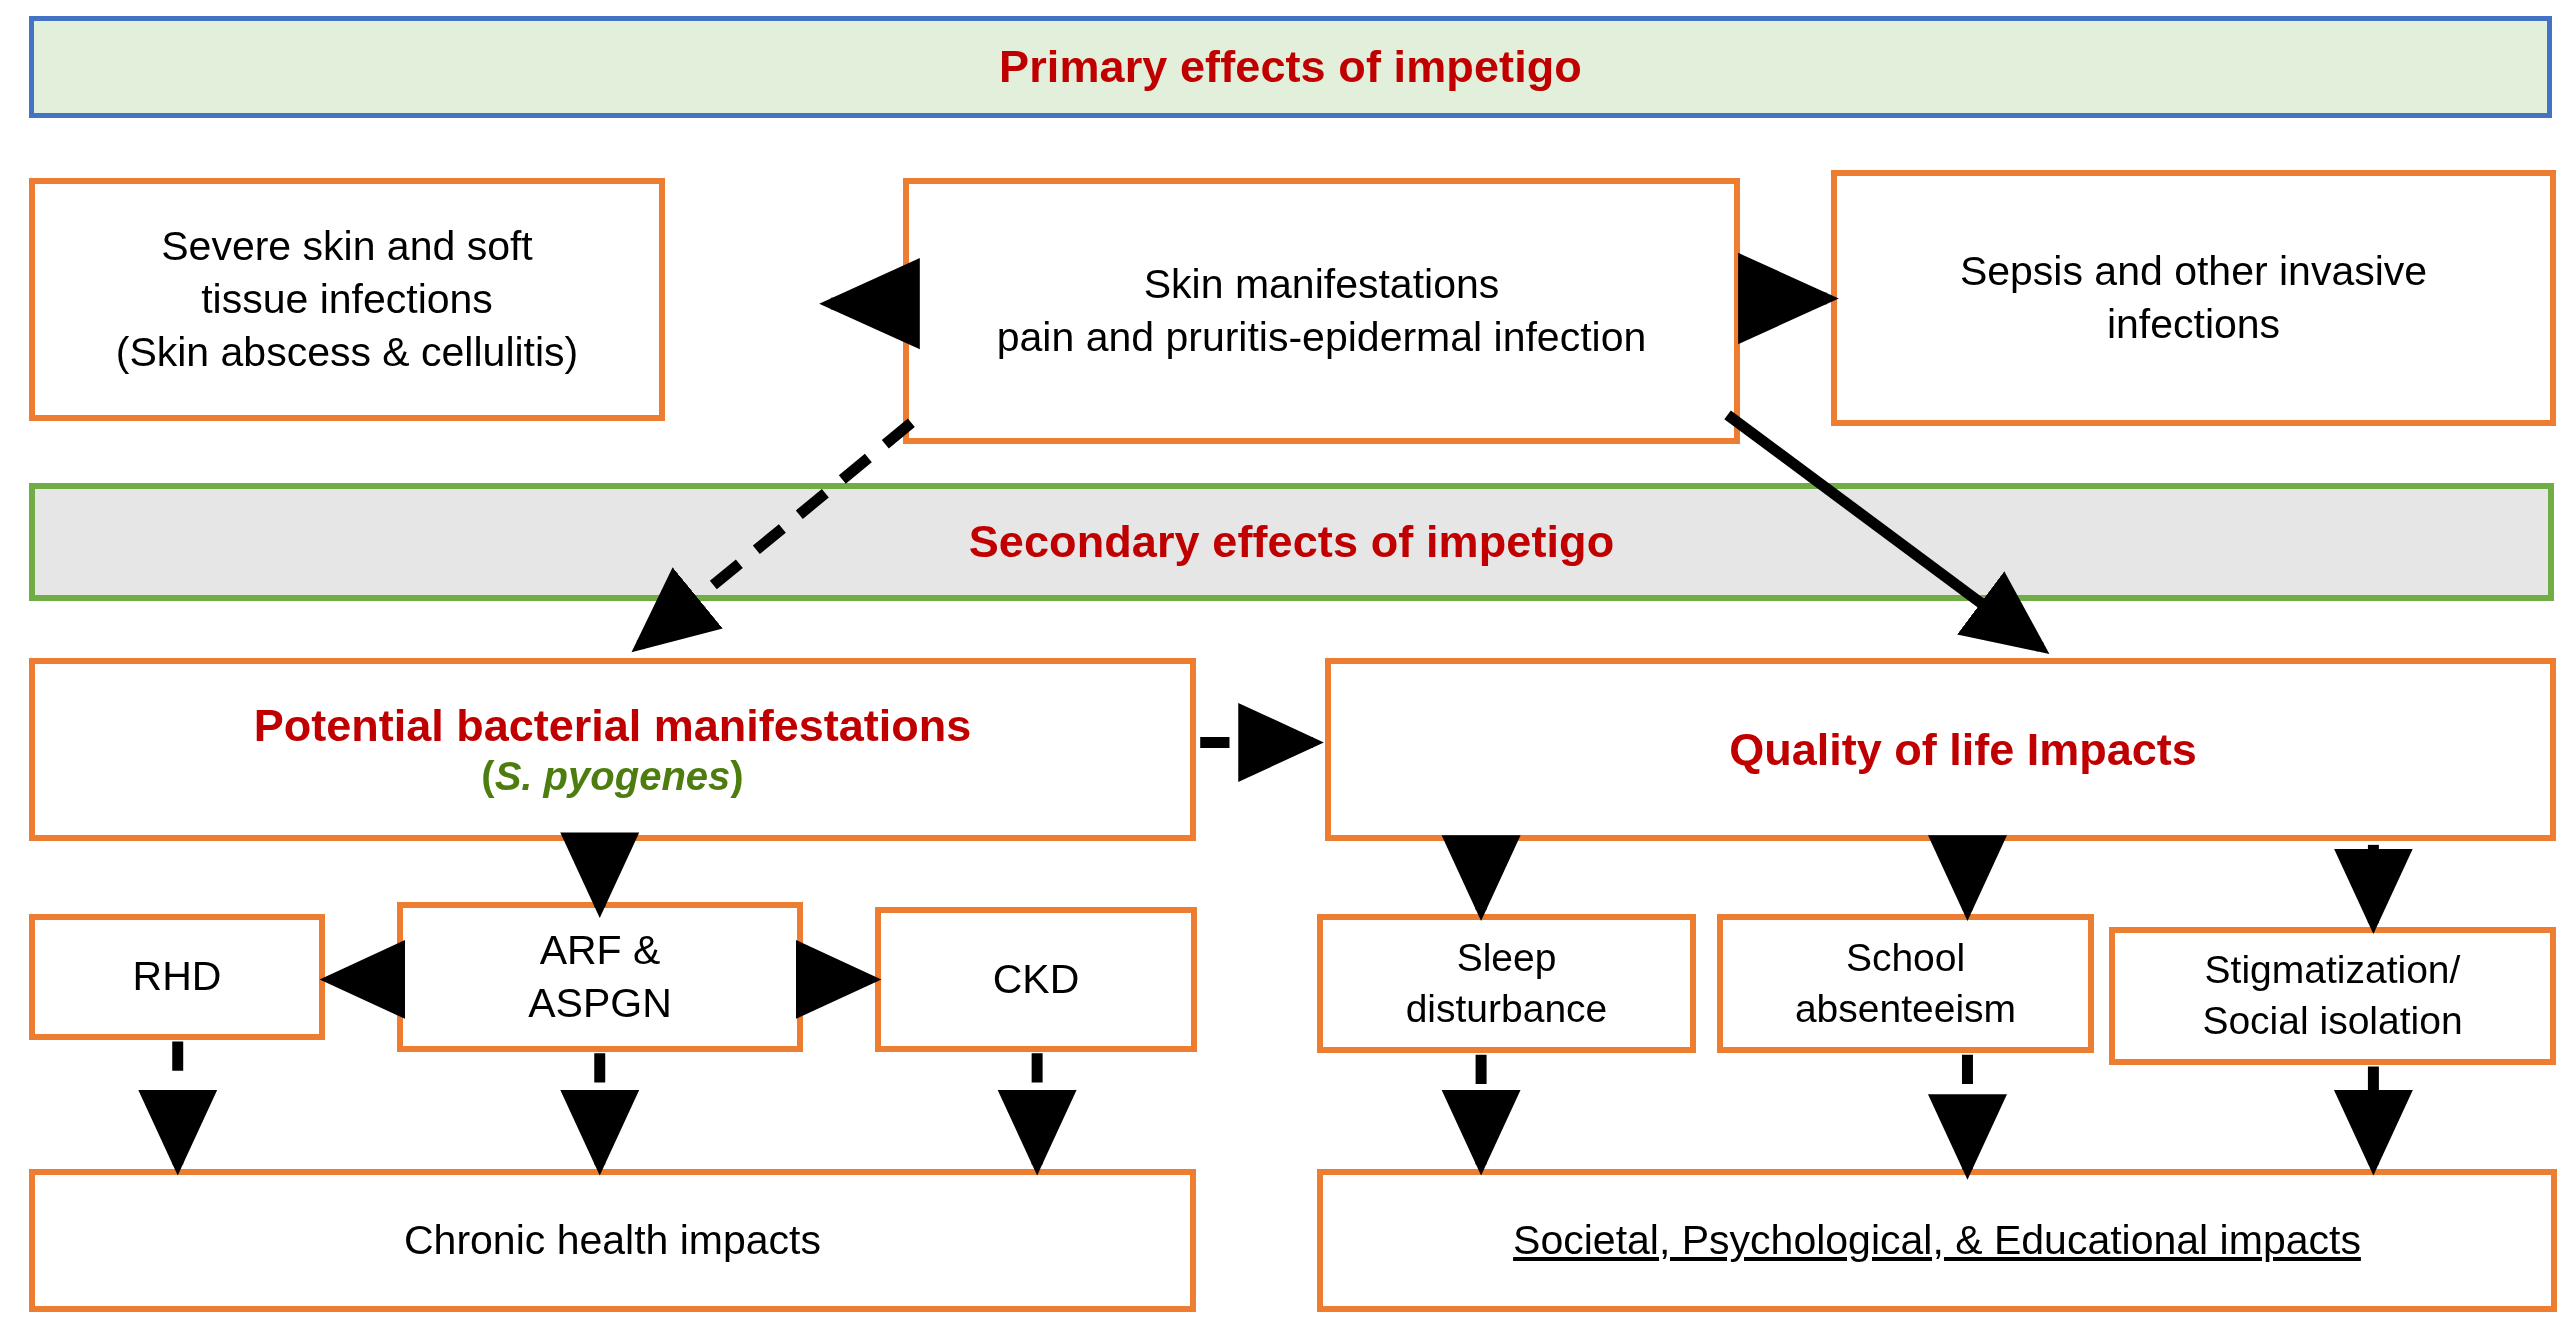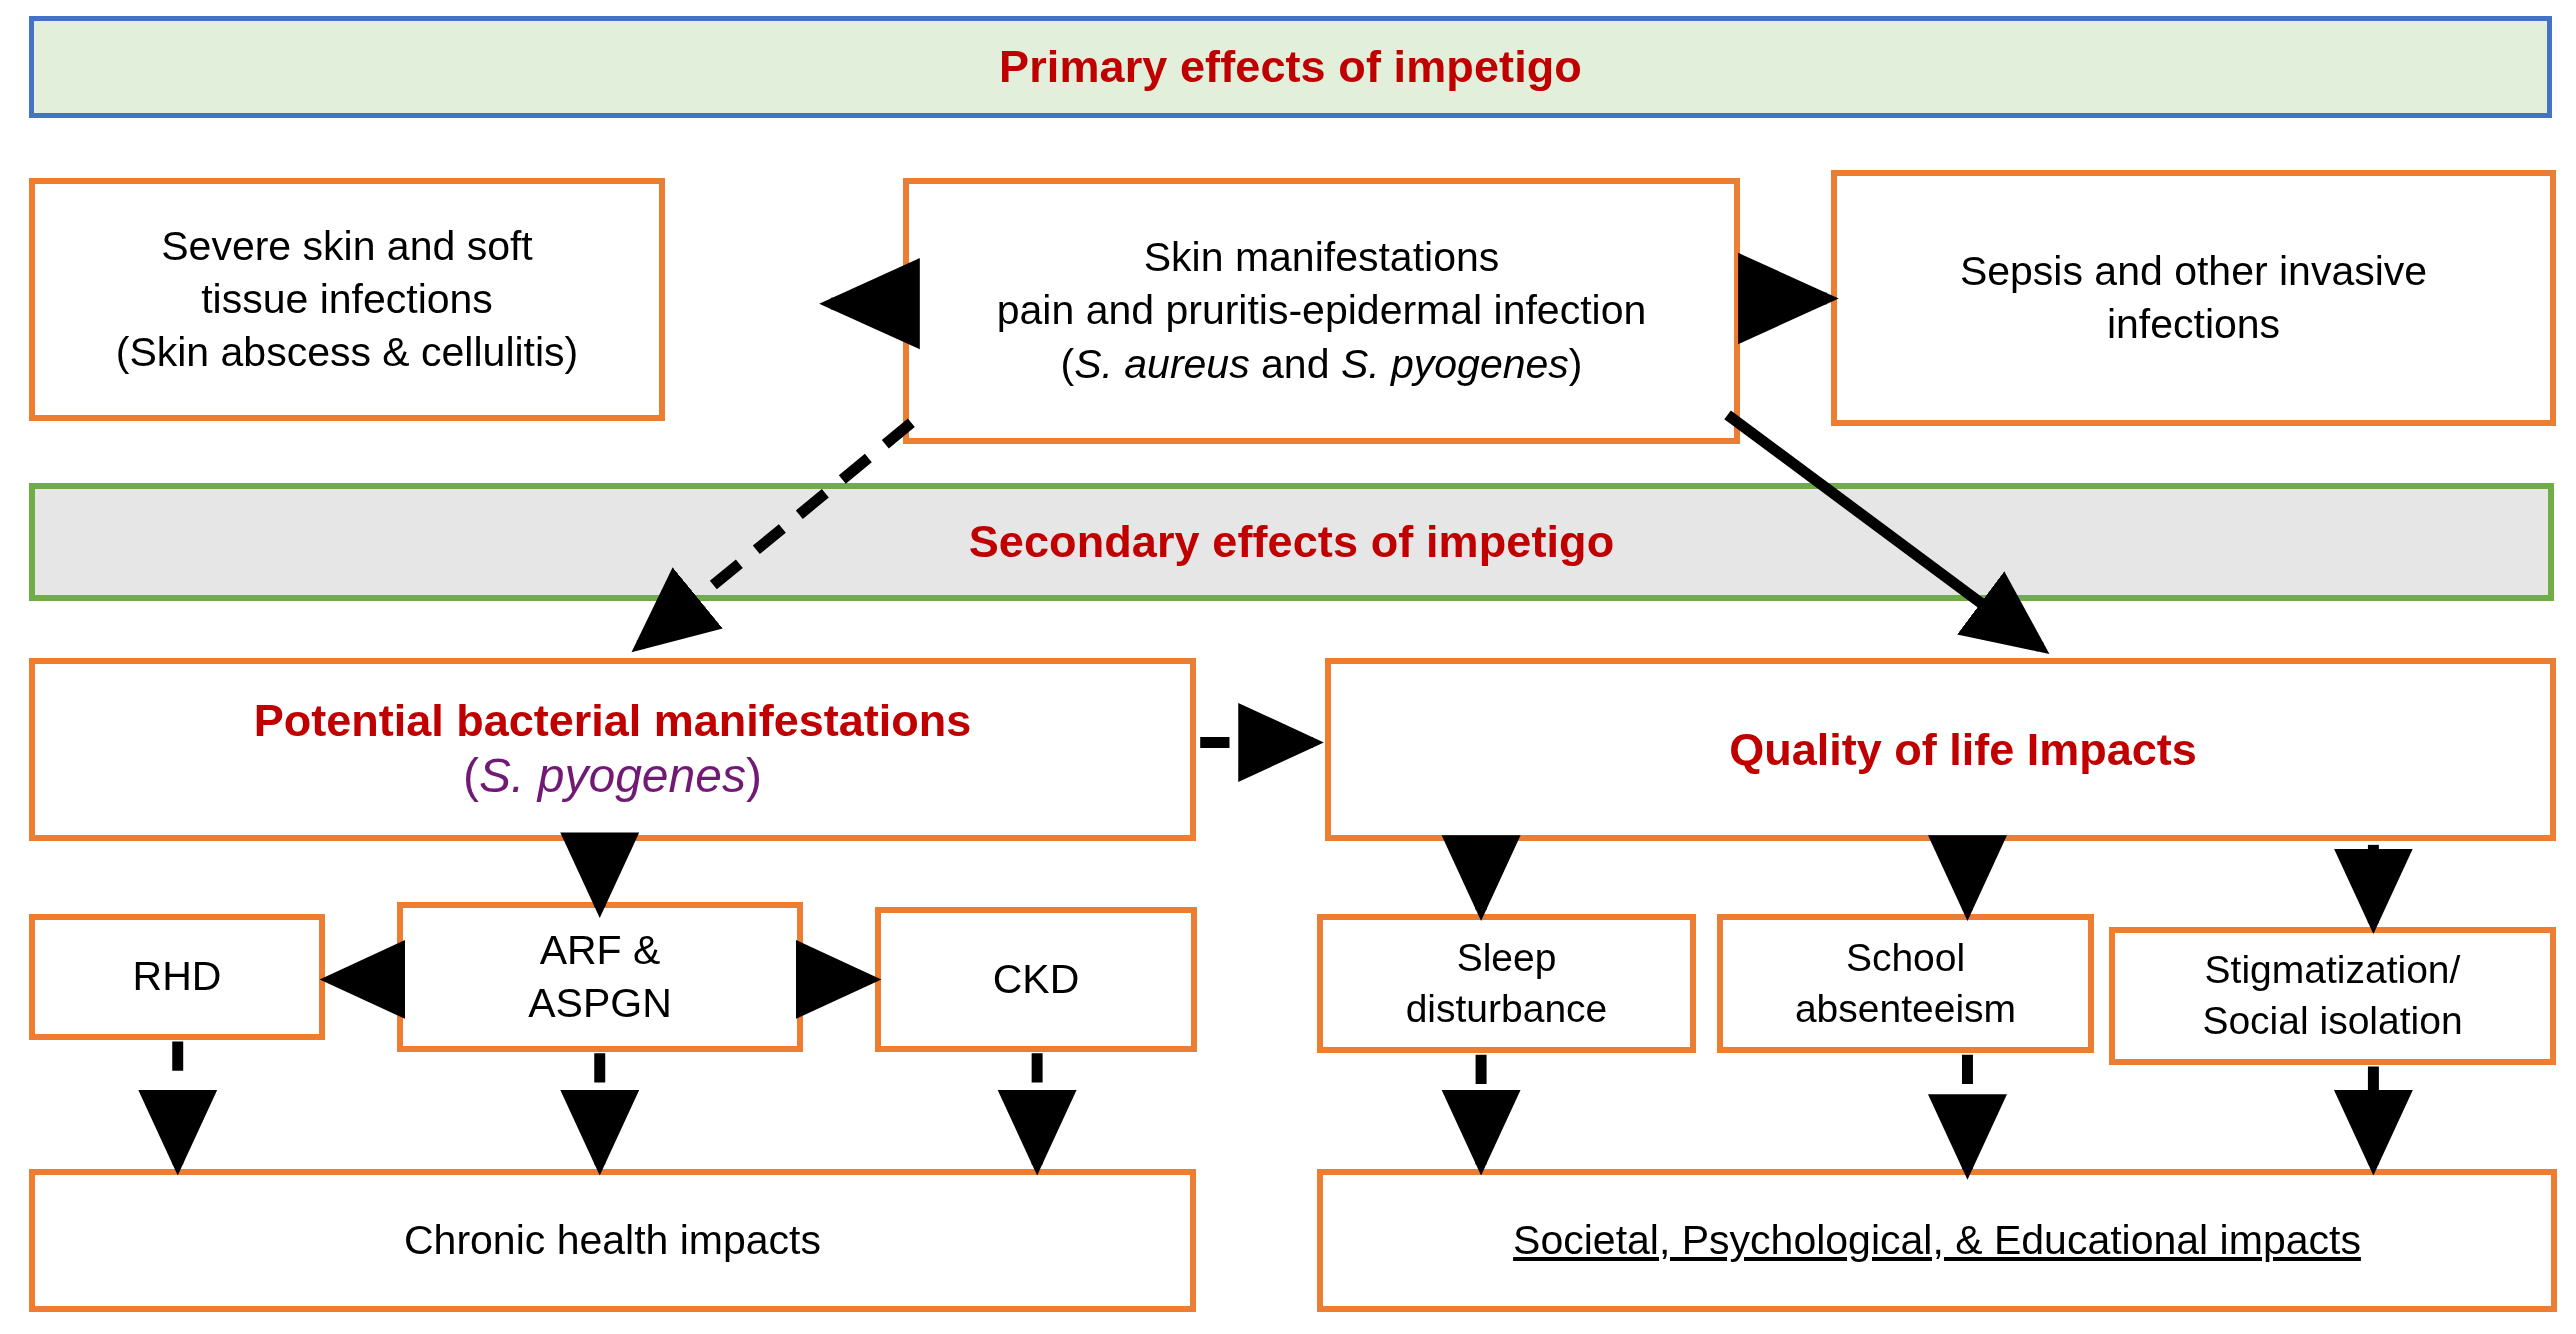--- a/index.html
+++ b/index.html
@@ -65,23 +65,23 @@
     line-height: 1.30;
     font-weight: normal;
   }
   .head-red {
     color: #C00000;
     font-weight: bold;
     font-size: 45px;
     line-height: 1.18;
   }
   .sub-black {
-    color: #701a75;
-    font-weight: normal;
-    font-size: 48px;
+    color: #4d7c0f;
+    font-weight: bold;
+    font-size: 40px;
     line-height: 1.22;
   }
   .it { font-style: italic; }
   .inner { padding: 0 7.3px; width: 100%; }
   svg.overlay {
     position: absolute;
     left: 0;
     top: 0;
     width: 2576px;
     height: 1335px;
@@ -102,23 +102,20 @@
       <div class="body-text">Severe skin and soft</div>
       <div class="body-text">tissue infections</div>
       <div class="body-text">(Skin abscess &amp; cellulitis)</div>
     </div>
   </div>
 
   <div class="box orange" style="left:903px; top:178px; width:837px; height:266px;">
     <div class="inner">
       <div class="body-text">Skin manifestations</div>
       <div class="body-text">pain and pruritis-epidermal  infection</div>
-      <div class="body-text">
-        <span>(</span><span class="it">S. aureus</span><span> and </span><span class="it">S. pyogenes</span><span>)</span>
-      </div>
     </div>
   </div>
 
   <div class="box orange" style="left:1831px; top:170px; width:725px; height:256px;">
     <div class="inner">
       <div class="body-text">Sepsis and other invasive</div>
       <div class="body-text">infections</div>
     </div>
   </div>
 

